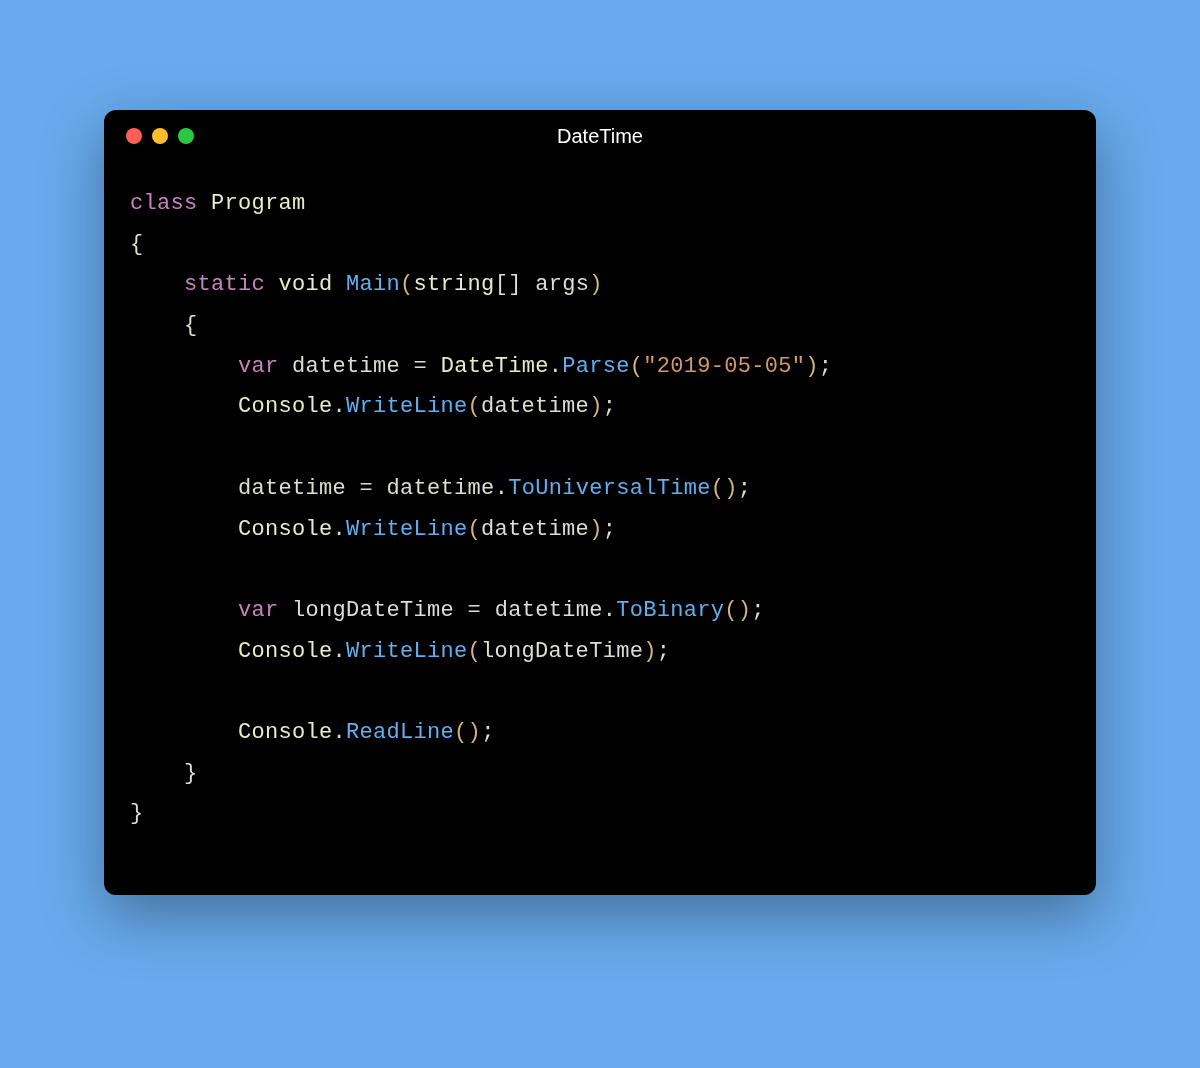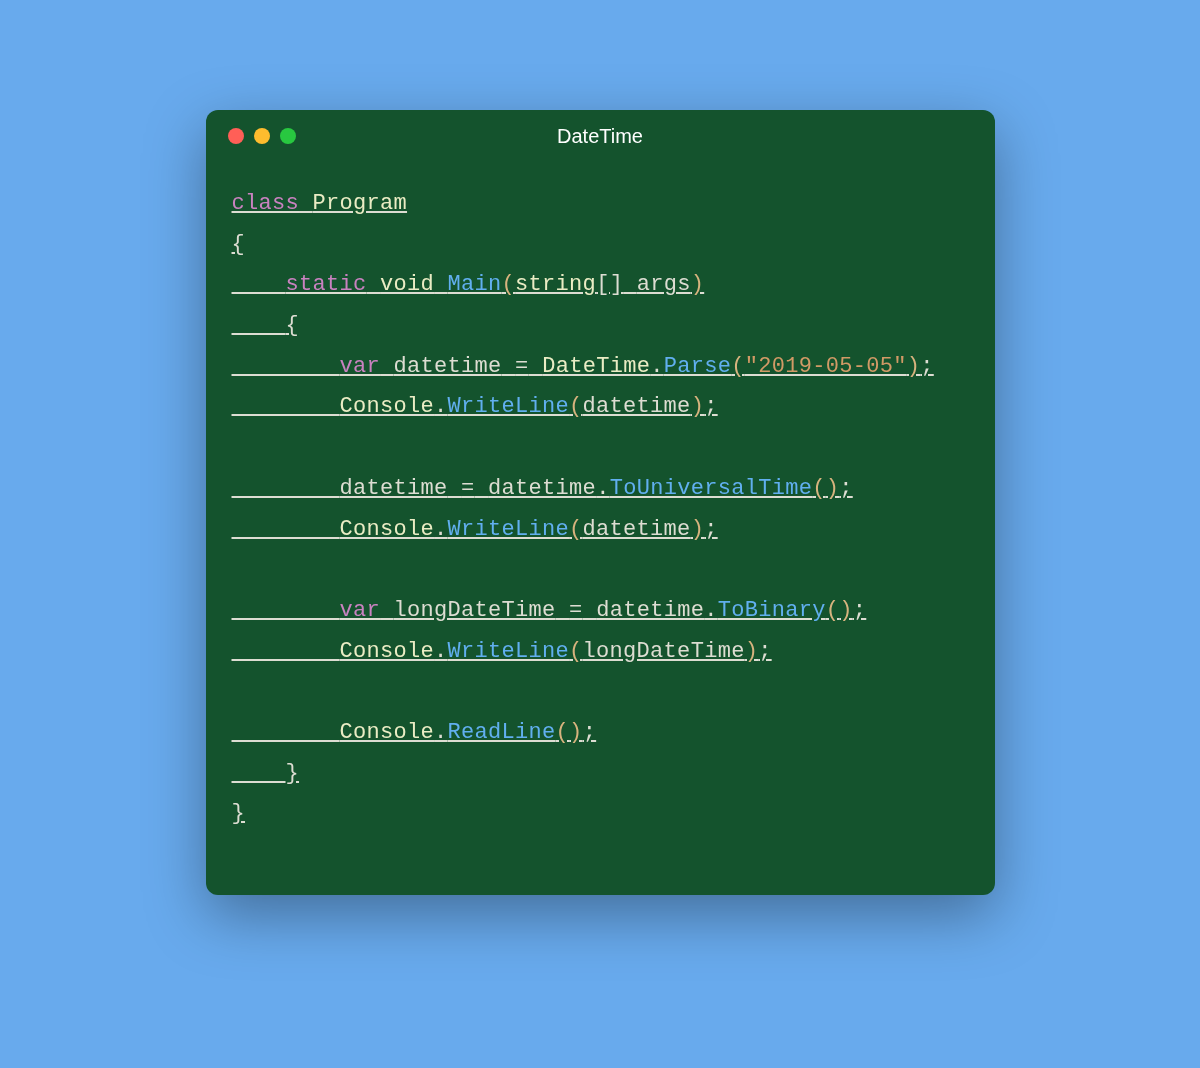--- a/index.html
+++ b/index.html
@@ -13,22 +13,22 @@
       width: 1200px;
       height: 1068px;
       display: flex;
       align-items: flex-start;
       justify-content: center;
       padding-top: 110px;
       font-family: -apple-system, BlinkMacSystemFont, "Segoe UI", Helvetica, Arial, sans-serif;
     }
 
     .window {
-      background-color: #14532d;
-      width: 789px;
+      background-color: #000000;
+      width: 992px;
       border-radius: 12px;
       box-shadow: 0 20px 60px rgba(0,0,0,0.35);
       overflow: hidden;
     }
 
     .titlebar {
       display: flex;
       align-items: center;
       padding: 18px 22px 10px 22px;
       position: relative;
@@ -65,21 +65,20 @@
       padding: 30px 26px 60px 26px;
     }
 
     pre.code {
       font-family: "SFMono-Regular", ui-monospace, Menlo, Monaco, Consolas, "Liberation Mono", "Courier New", monospace;
       font-size: 22px;
       line-height: 1.85;
       color: #ddddd2;
       white-space: pre;
       letter-spacing: 0.3px;
-      text-decoration: underline;
     }
 
     .tok-keyword { color: #c982c0; }       
     .tok-returntype { color: #eaecc4; }    
     .tok-classname { color: #eaecc4; }     
     .tok-type { color: #eaecc4; }          
     .tok-method { color: #61afef; }        
     .tok-var { color: #ddddd2; }
     .tok-punc { color: #ddddd2; }
     .tok-paren { color: #d7b37e; }

